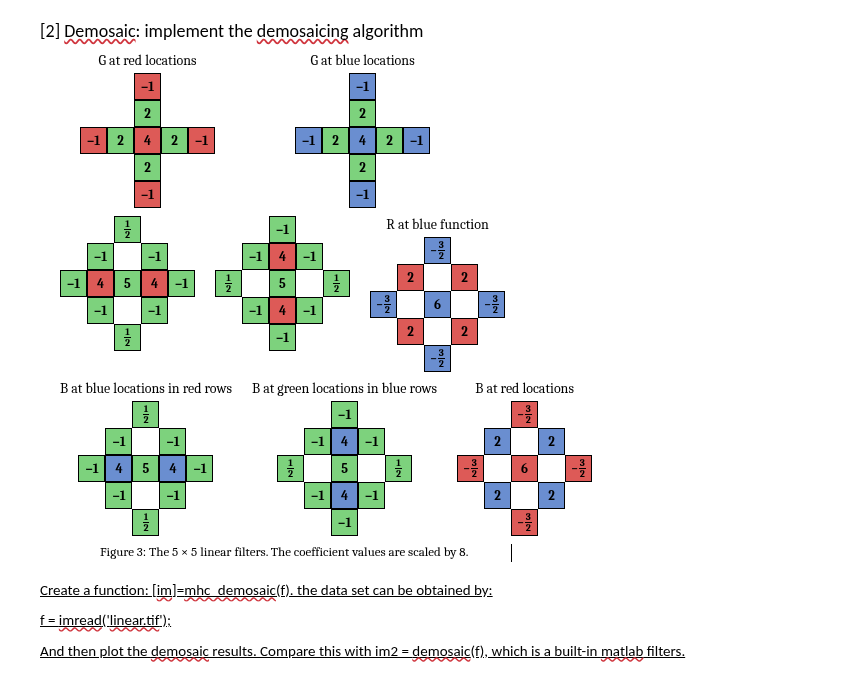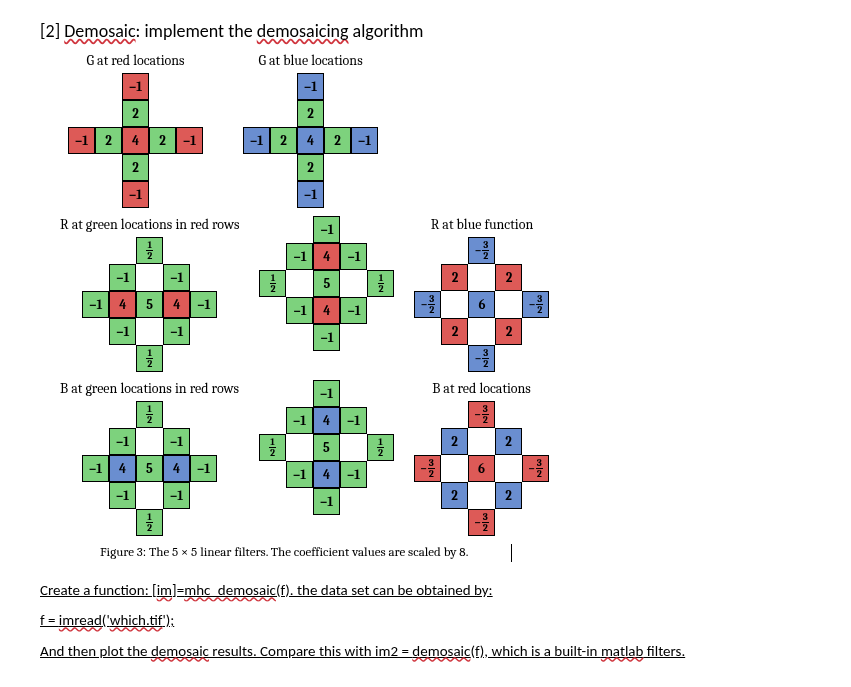--- a/index.html
+++ b/index.html
@@ -12,21 +12,22 @@
     box-sizing: border-box;
     background: #fff;
   }
   .squig {
     text-decoration: underline wavy #d0353e;
     text-decoration-skip-ink: none;
   }
   .heading { margin-bottom: 10px; font-size: 18px; }
   .filters-row {
     display: flex;
-    margin-left: 28px;
+    gap: 40px;
+    margin-left: 40px;
     margin-bottom: 8px;
   }
   .filter-block { display: flex; flex-direction: column; align-items: center; }
   .filter-title {
     font-family: "Cambria", "Times New Roman", serif;
     font-size: 14px;
     margin-bottom: 4px;
     white-space: nowrap;
   }
   .grid5 {
@@ -170,21 +171,20 @@
           <span>−1</span>
         </div>
         <div class="cell"></div>
         <div class="cell"></div>
       </div>
   </div>
 </div>
 
 <div class="filters-row" style="gap:20px; margin-left:20px;">
   <div class="filter-block">
-    <div class="filter-title">R at green locations in red rows</div>
     <div class="grid5">
         <div class="cell"></div>
         <div class="cell"></div>
         <div class="cell filled green">
           <span class="frac">
             <span class="num">1</span>
             <span class="den">2</span>
           </span>
         </div>
         <div class="cell"></div>
@@ -360,21 +360,21 @@
           </span>
         </div>
         <div class="cell"></div>
         <div class="cell"></div>
       </div>
   </div>
 </div>
 
 <div class="filters-row" style="gap:20px; margin-left:20px;">
   <div class="filter-block">
-    <div class="filter-title">B at green locations in red rows</div>
+    <div class="filter-title">B at blue locations in red rows</div>
     <div class="grid5">
         <div class="cell"></div>
         <div class="cell"></div>
         <div class="cell filled green">
           <span class="frac">
             <span class="num">1</span>
             <span class="den">2</span>
           </span>
         </div>
         <div class="cell"></div>
@@ -418,20 +418,21 @@
           <span class="frac">
             <span class="num">1</span>
             <span class="den">2</span>
           </span>
         </div>
         <div class="cell"></div>
         <div class="cell"></div>
       </div>
   </div>
   <div class="filter-block">
+    <div class="filter-title">B at green locations in blue rows</div>
     <div class="grid5">
         <div class="cell"></div>
         <div class="cell"></div>
         <div class="cell filled green">
           <span>−1</span>
         </div>
         <div class="cell"></div>
         <div class="cell"></div>
         <div class="cell"></div>
         <div class="cell filled green">
@@ -558,18 +559,18 @@
 <div class="caption">
   <span>Figure 3: The 5 × 5 linear filters. The coefficient values are scaled by 8.</span>
   <span class="cursor"></span>
 </div>
 
 <p class="body">
   <span>Create a function: [</span><span class="squig">im</span><span>]=</span><span class="squig">mhc_demosaic</span><span>(f). the data set can be obtained by:</span>
 </p>
 
 <p class="body">
-  <span>f = </span><span class="squig">imread</span><span>('</span><span class="squig">which.tif</span><span>');</span>
+  <span>f = </span><span class="squig">imread</span><span>('</span><span class="squig">linear.tif</span><span>');</span>
 </p>
 
 <p class="body">
   <span>And then plot the </span><span class="squig">demosaic</span><span> results. Compare this with im2 = </span><span class="squig">demosaic</span><span>(f), which is a built-in </span><span class="squig">matlab</span><span> filters.</span>
 </p>
 
 </body></html>

